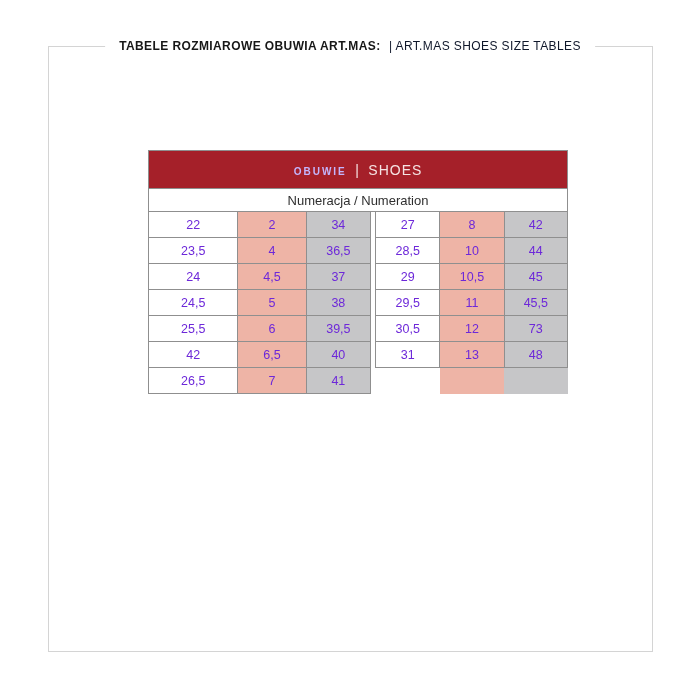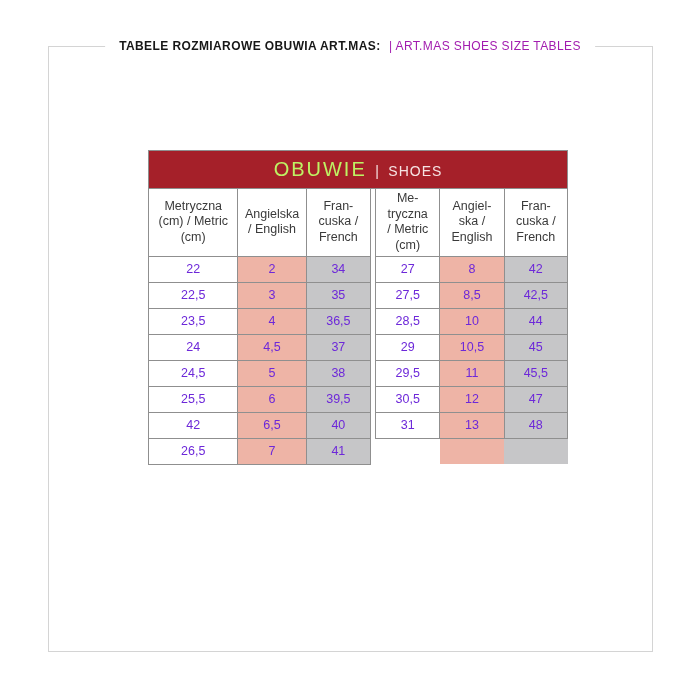--- a/index.html
+++ b/index.html
@@ -34,21 +34,21 @@
     line-height: 14px;
   }
   .page-title .primary {
     font-weight: 700;
     color: #171717;
     letter-spacing: 0.4px;
     text-align: right;
   }
   .page-title .secondary {
     font-weight: 400;
-    color: #a21caf;
+    color: #0f172a;
     letter-spacing: 0.4px;
     margin-left: 5px;
   }
 
   
   table.size-table {
     position: absolute;
     left: 148px;
     top: 150px;
     width: 420px;
@@ -60,23 +60,23 @@
     text-align: center;
     vertical-align: middle;
   }
 
   tr.banner td {
     background: #A52029;
     height: 38px;
     border: 1px solid #8f8f8f;
   }
   .brand-primary {
-    color: #bef264;
-    font-weight: 400;
-    font-size: 20px;
+    color: #c4b5fd;
+    font-weight: 700;
+    font-size: 10px;
     letter-spacing: 2px;
   }
   .brand-sep, .brand-secondary {
     color: #f6e3e3;
     font-weight: 400;
     font-size: 14px;
     letter-spacing: 1px;
   }
   .brand-sep { margin: 0 4px; }
 
@@ -142,62 +142,35 @@
     <col style="width:63px">
   </colgroup>
   <thead>
     <tr class="banner">
       <td colspan="7">
         <span class="brand-primary">OBUWIE</span>
         <span class="brand-sep">|</span>
         <span class="brand-secondary">SHOES</span>
       </td>
     </tr>
-    <tr class="head-row">
-      <th class="col-metric">Metryczna
-(cm) / Metric
-(cm)</th>
-      <th class="col-english">Angielska
-/ English</th>
-      <th class="col-french">Fran-
-cuska /
-French</th>
-      <td class="spacer"></td>
-      <th class="col-metric">Me-
-tryczna
-/ Metric
-(cm)</th>
-      <th class="col-english">Angiel-
-ska /
-English</th>
-      <th class="col-french">Fran-
-cuska /
-French</th>
+    <tr class="subheader">
+      <td colspan="7">Numeracja / Numeration</td>
     </tr>
   </thead>
   <tbody>
       <tr>
         <td class="cell col-metric">22</td>
         <td class="cell col-english">2</td>
         <td class="cell col-french">34</td>
         <td class="spacer"></td>
         <td class="cell col-metric">27</td>
         <td class="cell col-english">8</td>
         <td class="cell col-french">42</td>
       </tr>
       <tr>
-        <td class="cell col-metric">22,5</td>
-        <td class="cell col-english">3</td>
-        <td class="cell col-french">35</td>
-        <td class="spacer"></td>
-        <td class="cell col-metric">27,5</td>
-        <td class="cell col-english">8,5</td>
-        <td class="cell col-french">42,5</td>
-      </tr>
-      <tr>
         <td class="cell col-metric">23,5</td>
         <td class="cell col-english">4</td>
         <td class="cell col-french">36,5</td>
         <td class="spacer"></td>
         <td class="cell col-metric">28,5</td>
         <td class="cell col-english">10</td>
         <td class="cell col-french">44</td>
       </tr>
       <tr>
         <td class="cell col-metric">24</td>
@@ -217,21 +190,21 @@
         <td class="cell col-english">11</td>
         <td class="cell col-french">45,5</td>
       </tr>
       <tr>
         <td class="cell col-metric">25,5</td>
         <td class="cell col-english">6</td>
         <td class="cell col-french">39,5</td>
         <td class="spacer"></td>
         <td class="cell col-metric">30,5</td>
         <td class="cell col-english">12</td>
-        <td class="cell col-french">47</td>
+        <td class="cell col-french">73</td>
       </tr>
       <tr>
         <td class="cell col-metric">42</td>
         <td class="cell col-english">6,5</td>
         <td class="cell col-french">40</td>
         <td class="spacer"></td>
         <td class="cell col-metric">31</td>
         <td class="cell col-english">13</td>
         <td class="cell col-french">48</td>
       </tr>

